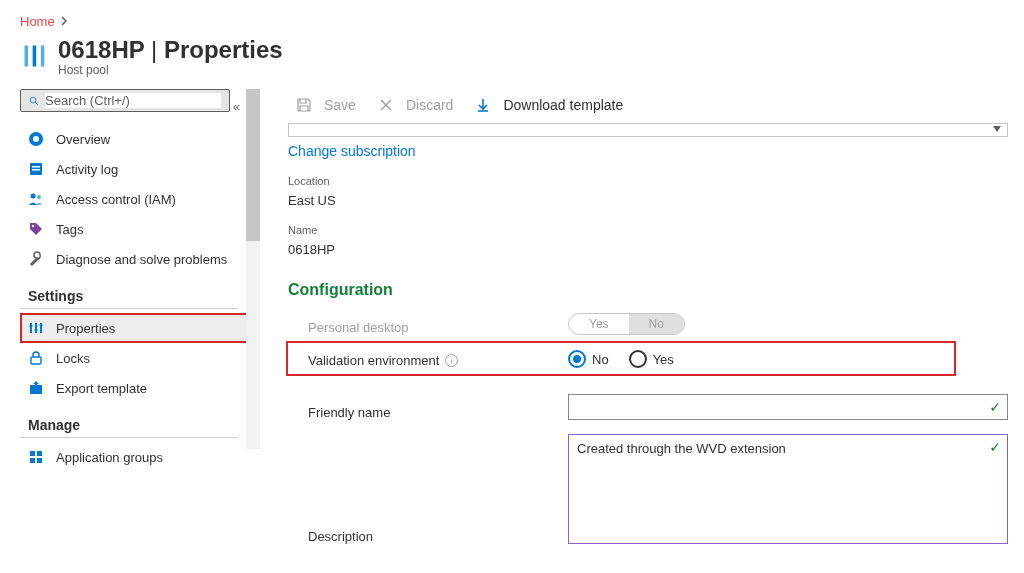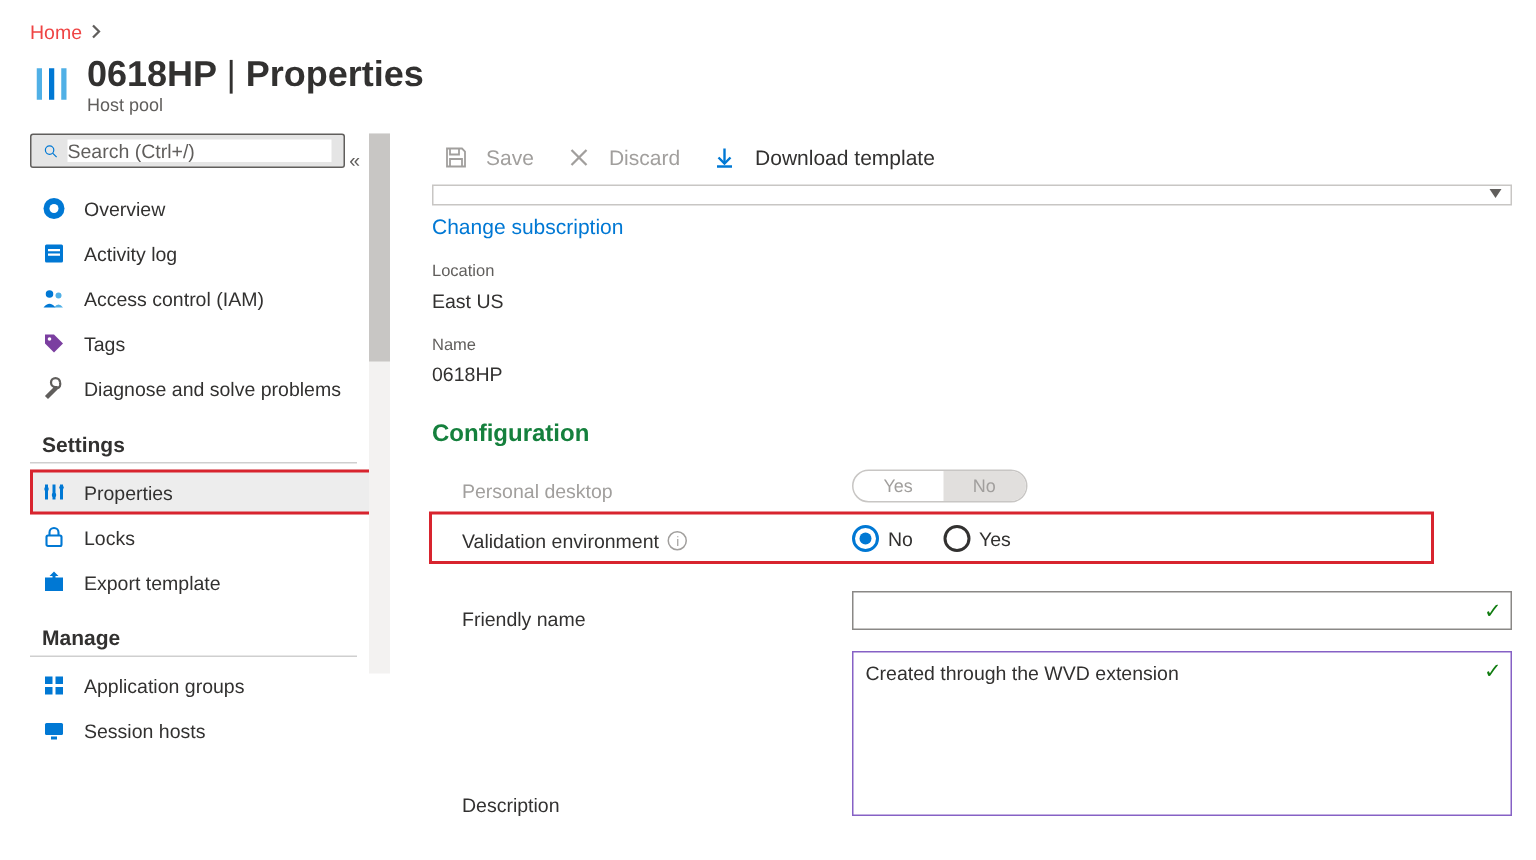--- a/index.html
+++ b/index.html
@@ -274,29 +274,20 @@
         <span class="icon">
             <svg viewBox="0 0 16 16">
               <rect x="2" y="2" width="5" height="5" fill="#0078d4"></rect>
               <rect x="9" y="2" width="5" height="5" fill="#0078d4"></rect>
               <rect x="2" y="9" width="5" height="5" fill="#0078d4"></rect>
               <rect x="9" y="9" width="5" height="5" fill="#0078d4"></rect>
             </svg>
           </span>
         <span class="label">Application groups</span>
       </li>
-      <li class="side-item">
-        <span class="icon">
-            <svg viewBox="0 0 16 16">
-              <rect x="2" y="3" width="12" height="8" rx="1" fill="#0078d4"></rect>
-              <rect x="6" y="12" width="4" height="2" fill="#0078d4"></rect>
-            </svg>
-          </span>
-        <span class="label">Session hosts</span>
-      </li>
     </ul>
   </div>
 
   <div class="main">
     <div class="main-scroll-track"></div>
     <div class="main-scroll-thumb"></div>
 
     <div class="toolbar">
       <div class="tbtn grey">
         <svg viewBox="0 0 16 16">

